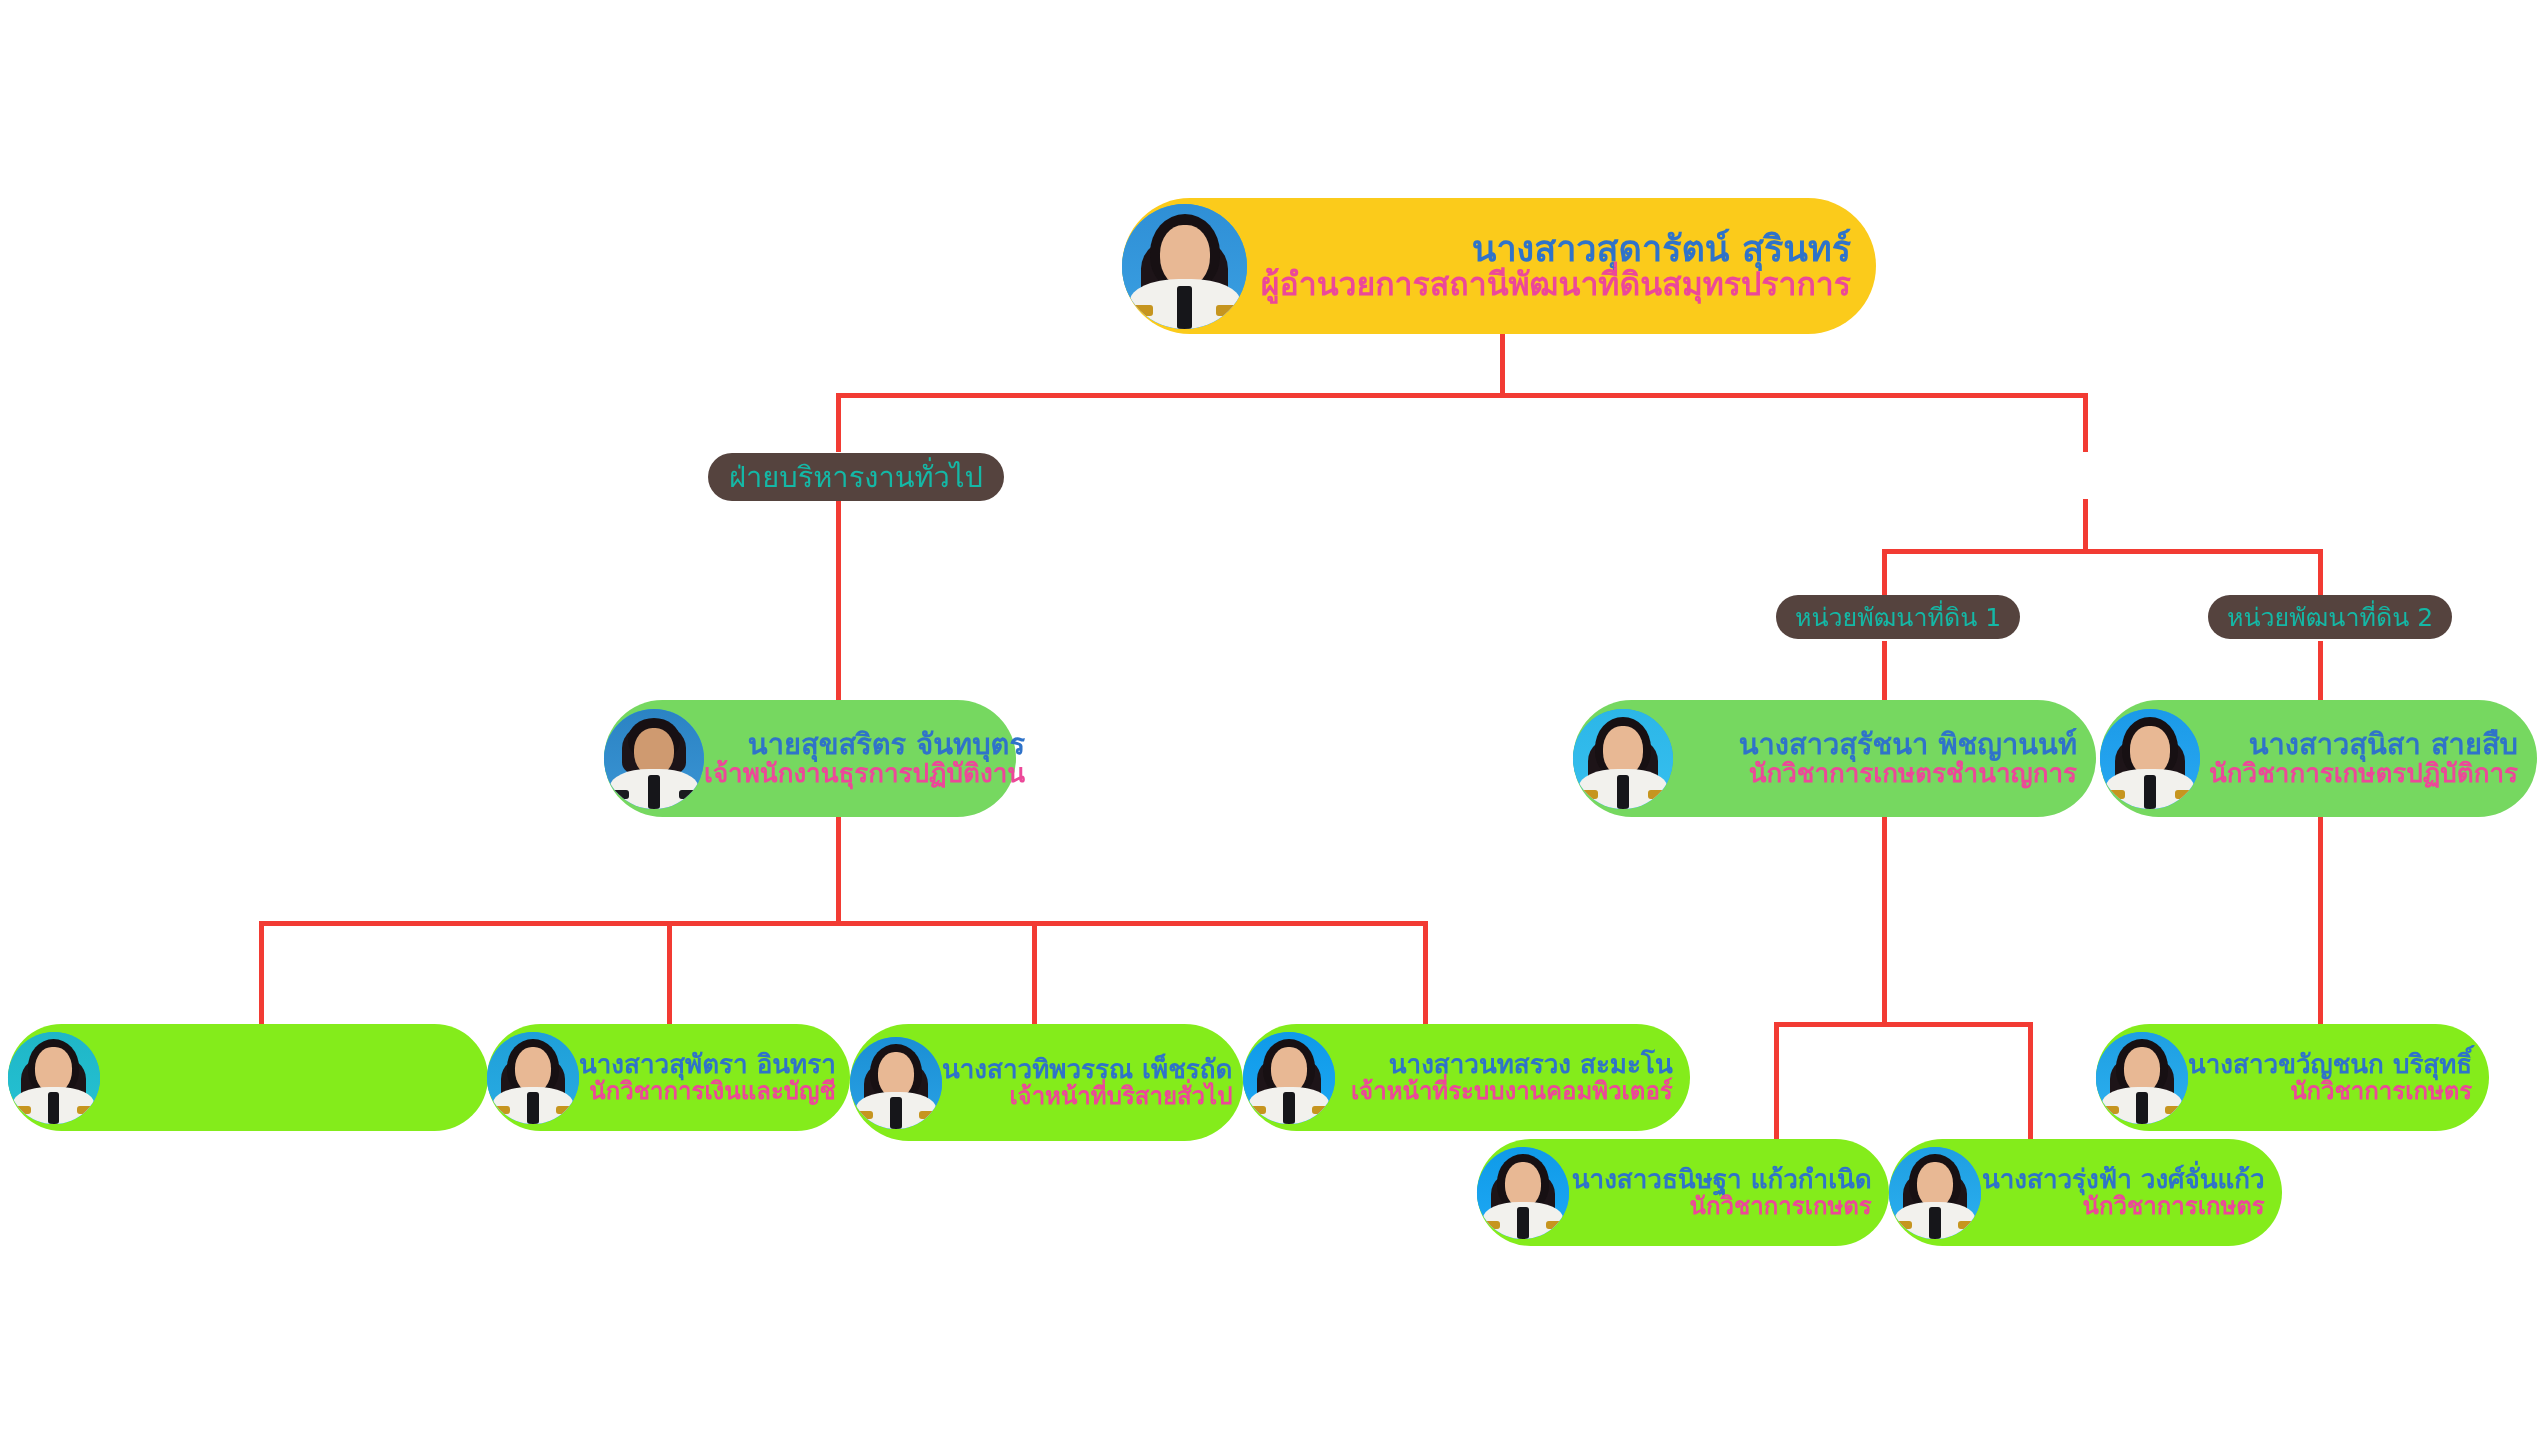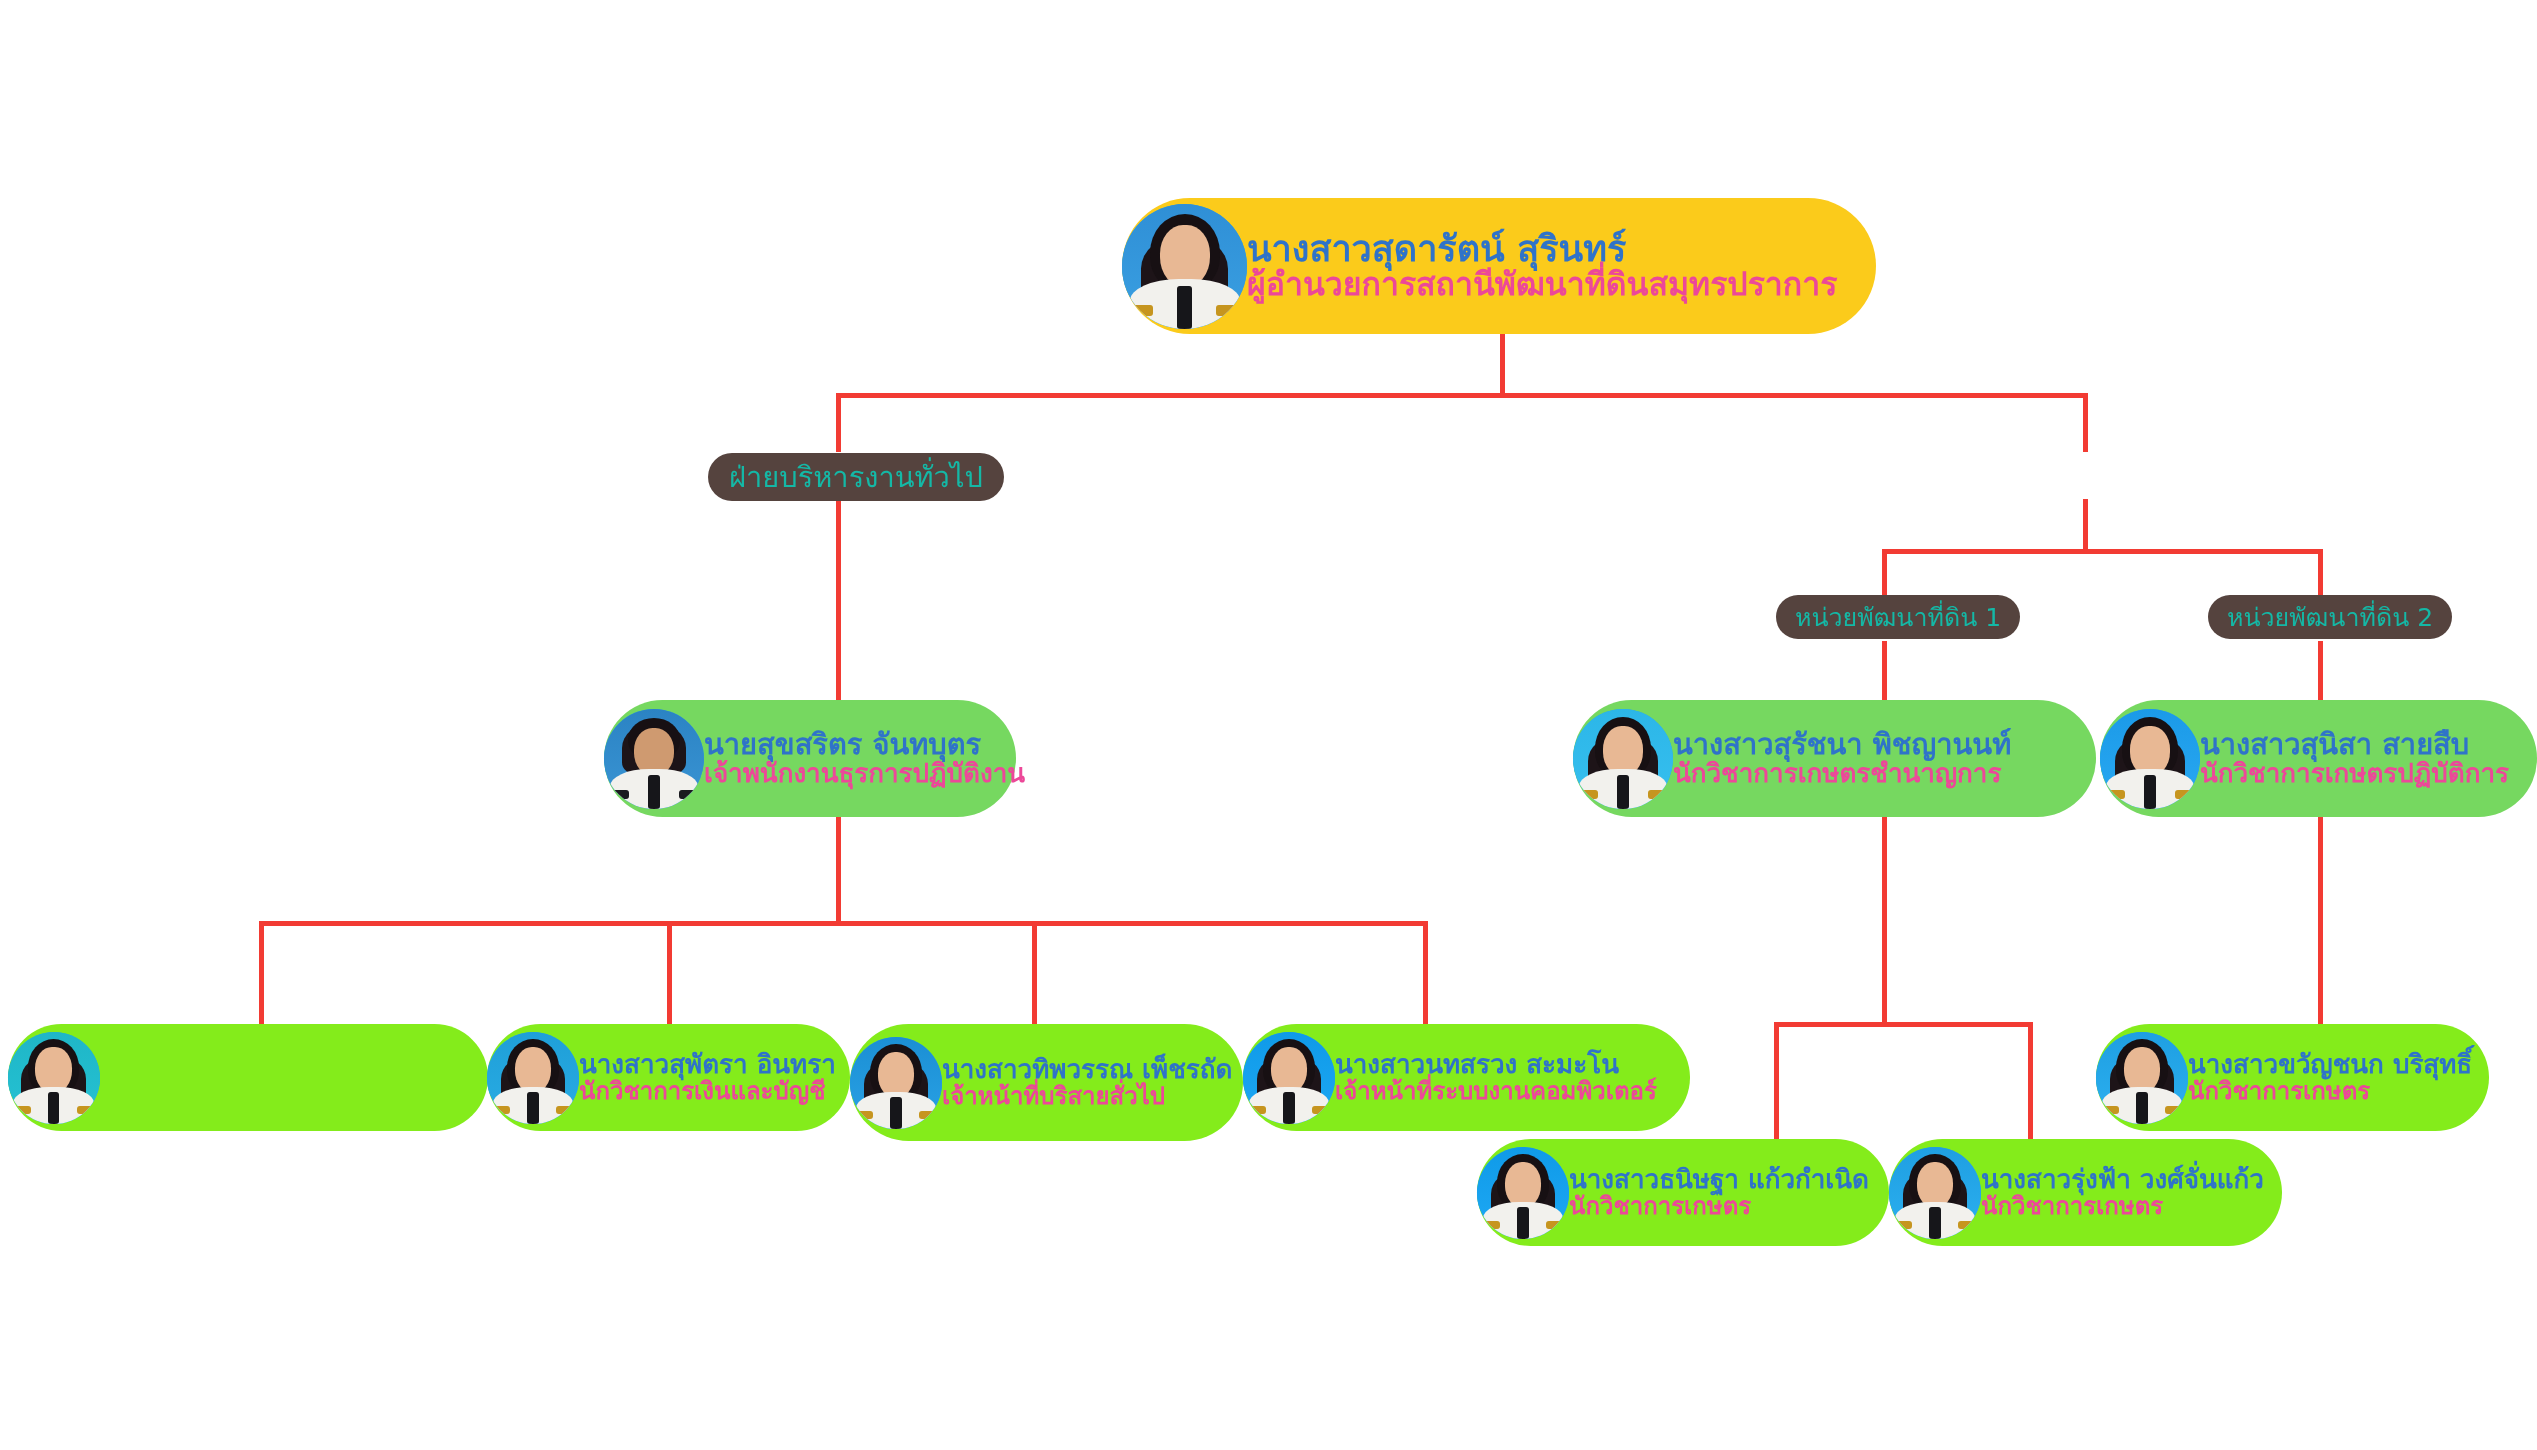--- a/index.html
+++ b/index.html
@@ -46,21 +46,21 @@
     z-index: 2;
     border-radius: 50%;
     overflow: hidden;
     flex: 0 0 auto;
     background: #2aa3e0;
   }
   .card .txt {
     position: relative;
     z-index: 2;
     flex: 1 1 auto;
-    text-align: left;
+    text-align: right;
     box-sizing: border-box;
     line-height: 1.06;
   }
   .card .name {
     display: block;
     font-weight: bold;
     color: #2f73c9;
     white-space: nowrap;
   }
   .card .role {

